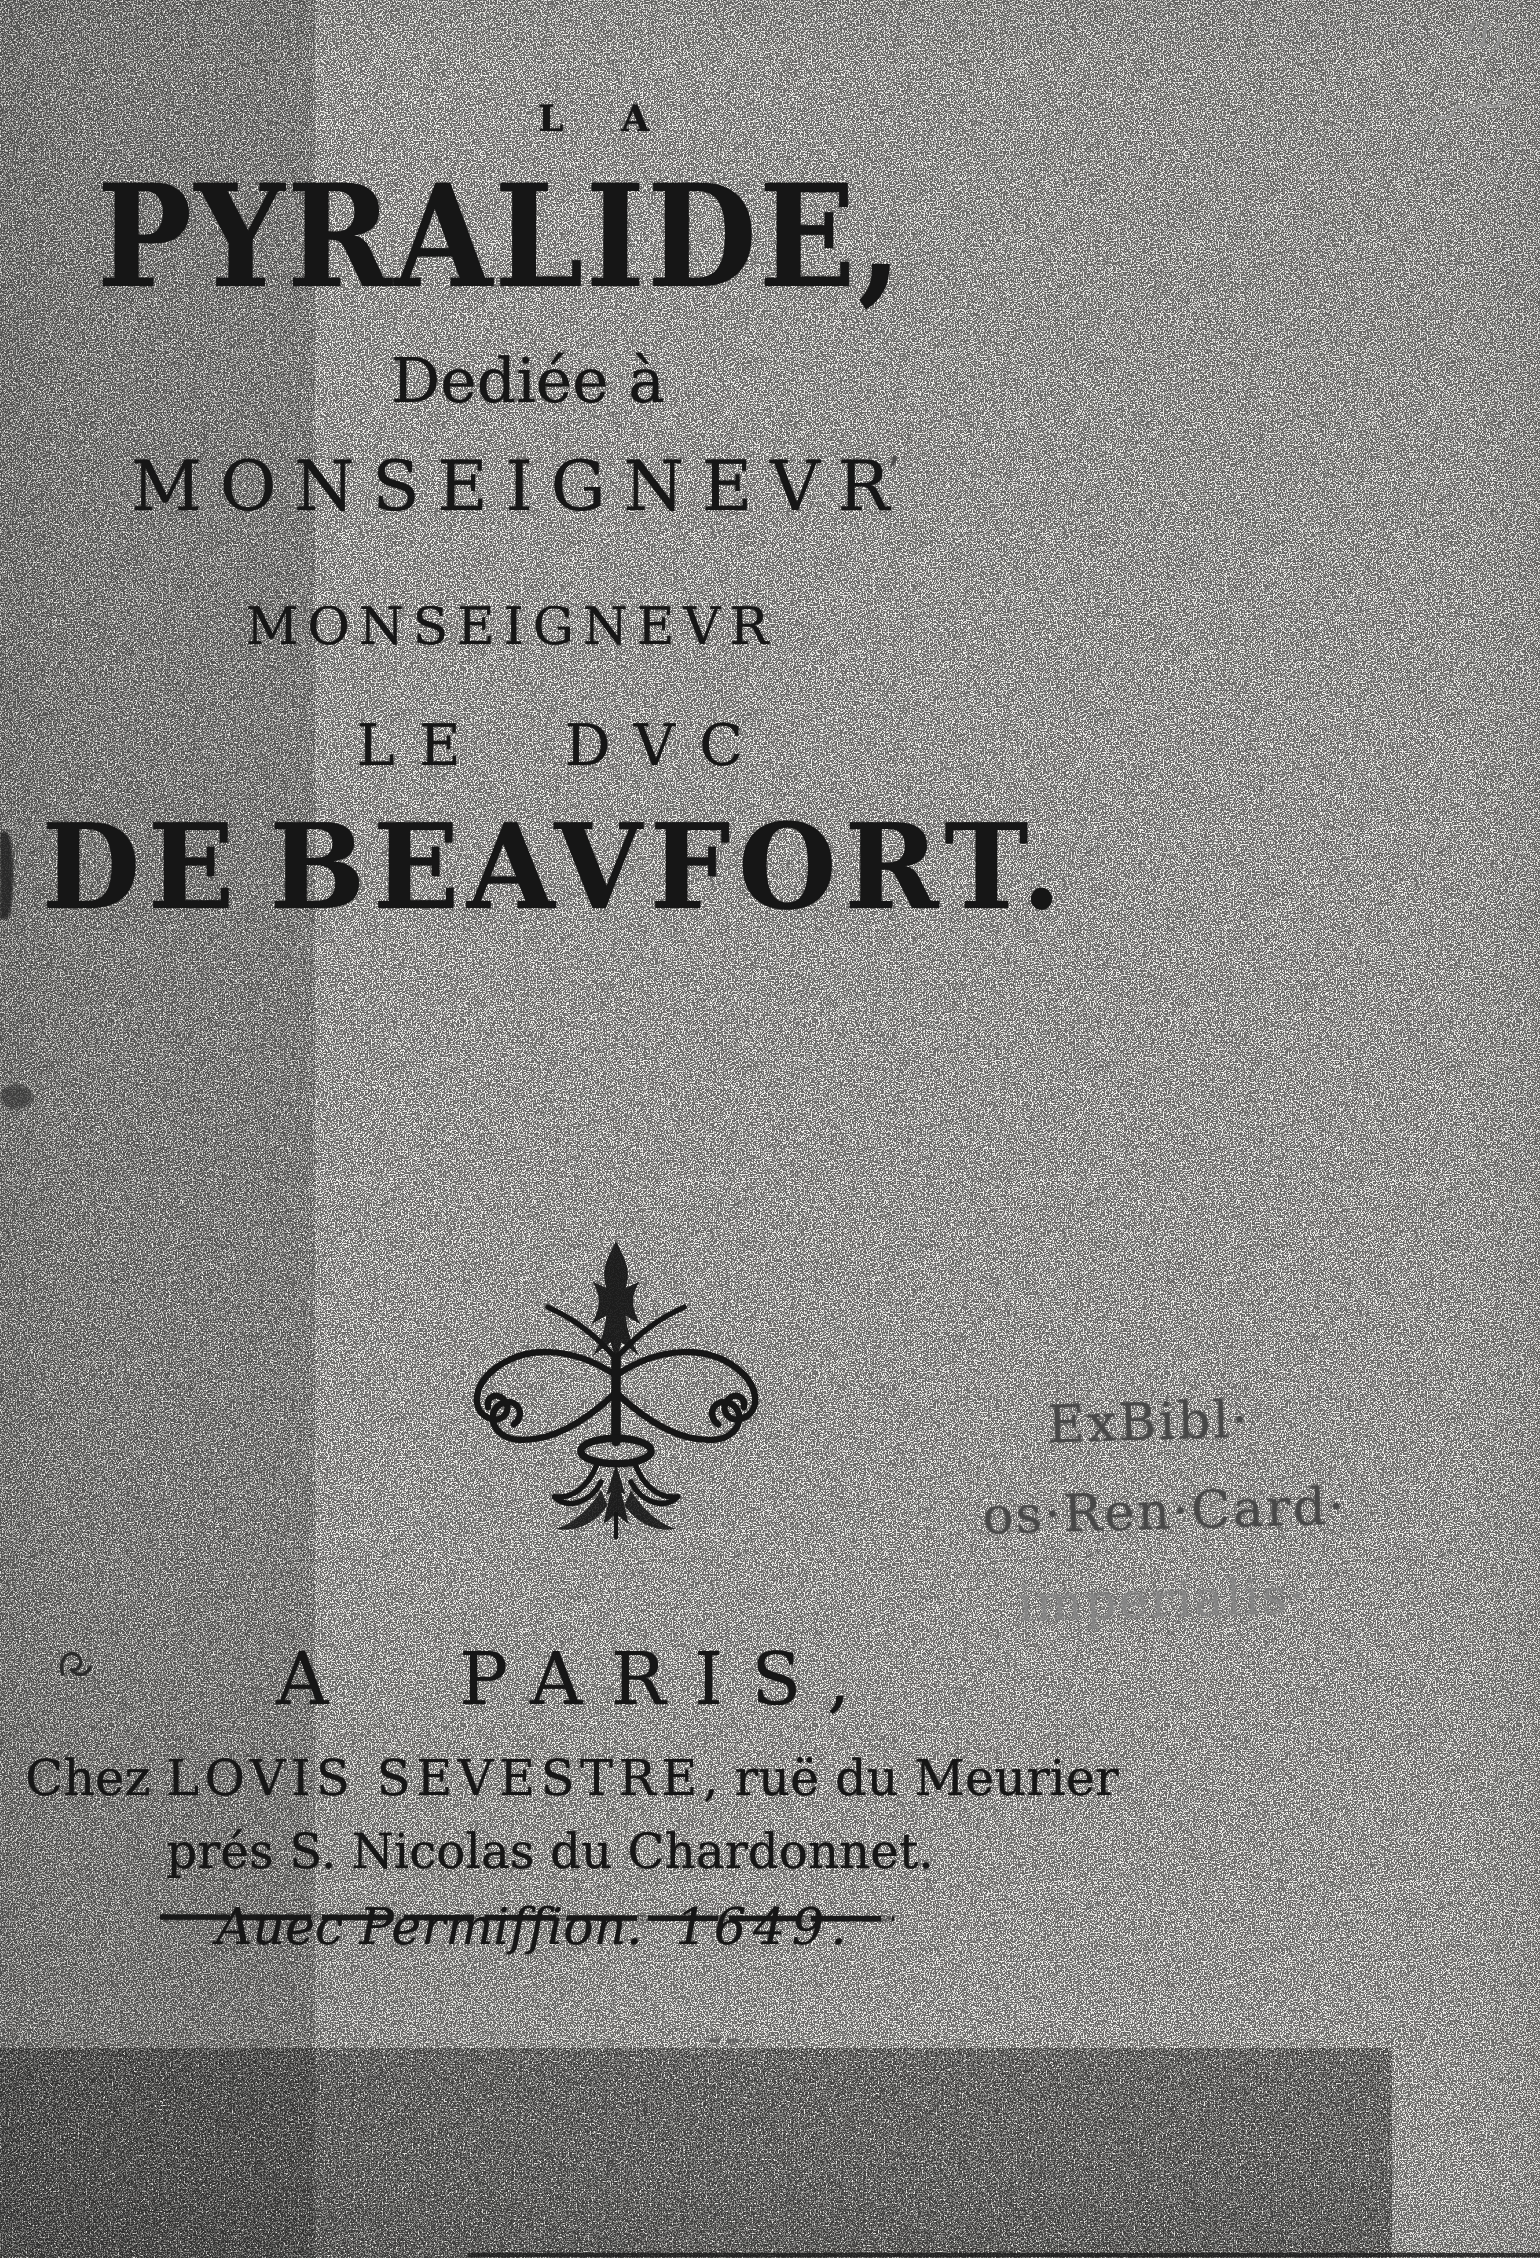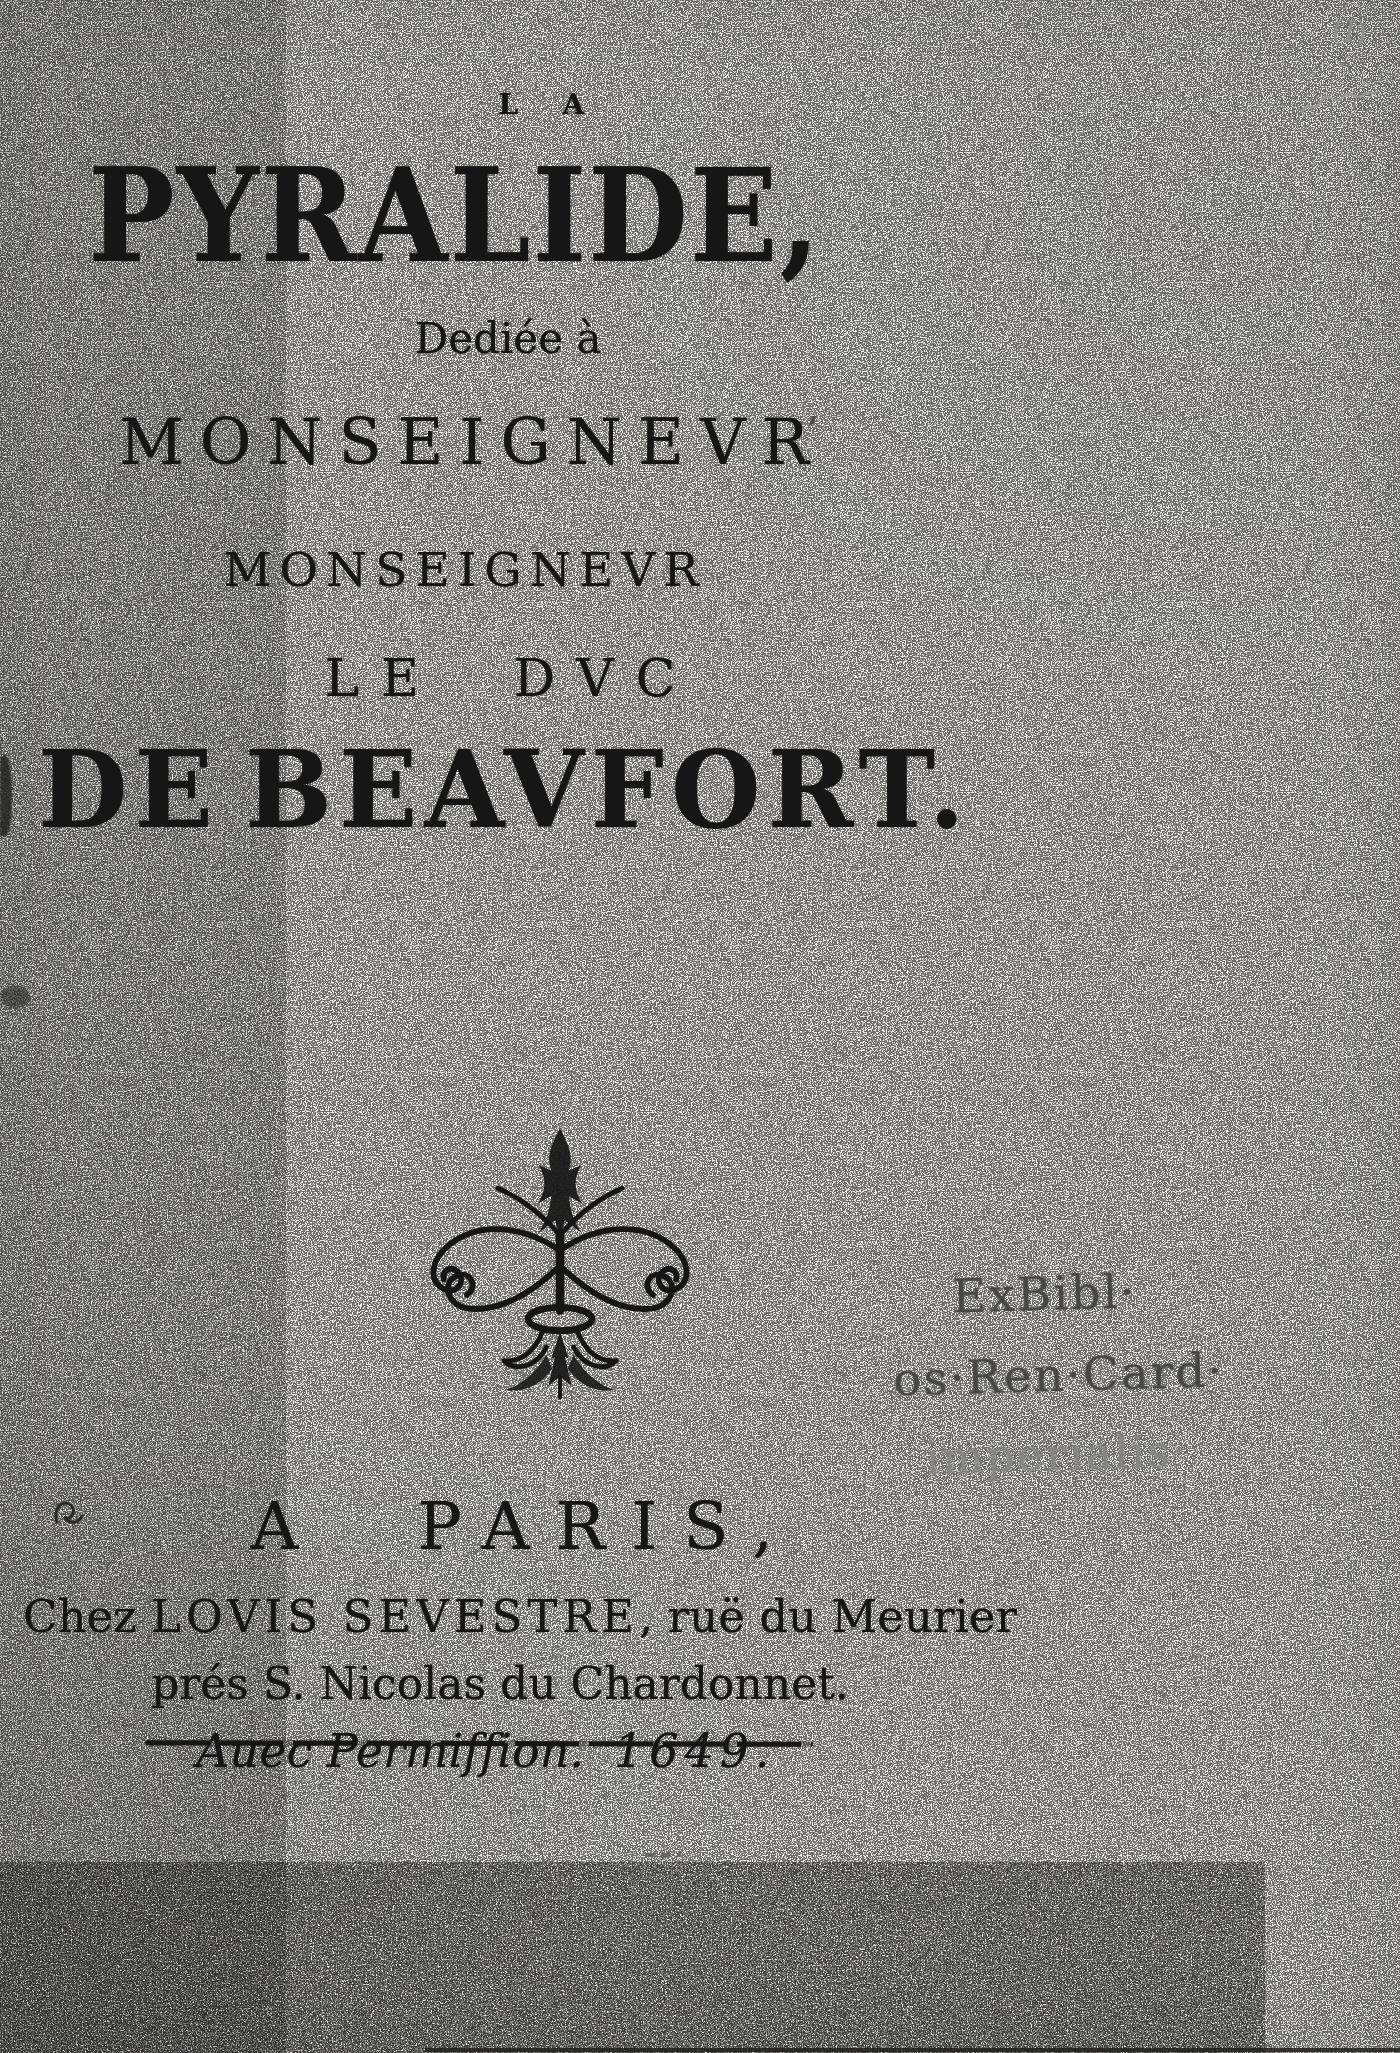--- a/index.html
+++ b/index.html
@@ -10,23 +10,23 @@
       radial-gradient(ellipse 700px 550px at 18% 88%, rgba(110,110,110,.10), transparent 70%),
       radial-gradient(ellipse 900px 650px at 88% 10%, rgba(130,130,130,.07), transparent 70%),
       #f1f0ec;
     overflow:hidden;
     font-family:"DejaVu Serif","Liberation Serif",serif;
     color:#161616;
     box-shadow:inset 0 0 90px rgba(95,95,95,.18);
   }
   .c{position:absolute;text-align:center;white-space:nowrap;}
   .ink{color:#161616;text-shadow:0 0 1px rgba(20,20,20,.75);}
-  .half-title{left:0;width:1100px;top:88px;font-size:28px;font-weight:700;letter-spacing:.62em;}
+  .half-title{left:0;width:1100px;top:88px;font-size:33px;font-weight:700;letter-spacing:.62em;}
   .main-title{left:0;width:910px;top:140px;font-size:115px;font-weight:700;letter-spacing:2px;transform:scaleY(1.12);transform-origin:top center;}
-  .dedie{left:0;width:960px;top:314px;font-size:42px;padding-left:28px;}
+  .dedie{left:0;width:960px;top:314px;font-size:56px;}
   .mons1{left:0;width:944px;top:406px;font-size:63px;letter-spacing:16px;}
   .mons2{left:0;width:930px;top:542px;font-size:47px;letter-spacing:8px;}
   .leduc{left:13px;width:916px;top:648px;font-size:52px;letter-spacing:22px;word-spacing:34px;padding-left:40px;}
   .beaufort{left:0;width:1010px;top:726px;font-size:103px;font-weight:700;letter-spacing:7px;word-spacing:-18px;transform:scaleY(1.04);transform-origin:top center;}
   .byline{left:0;width:1010px;top:942px;font-size:45px;font-style:italic;}
   .byline .author{letter-spacing:5px;}
   .stray{position:absolute;left:806px;top:408px;font-size:40px;color:#4c4c4c;}
   .aparis{left:0;width:1050px;top:1488px;font-size:66px;letter-spacing:26px;word-spacing:46px;}
   .chez{left:0;width:1040px;top:1590px;font-size:45px;}
   .chez .pub{letter-spacing:5px;}

